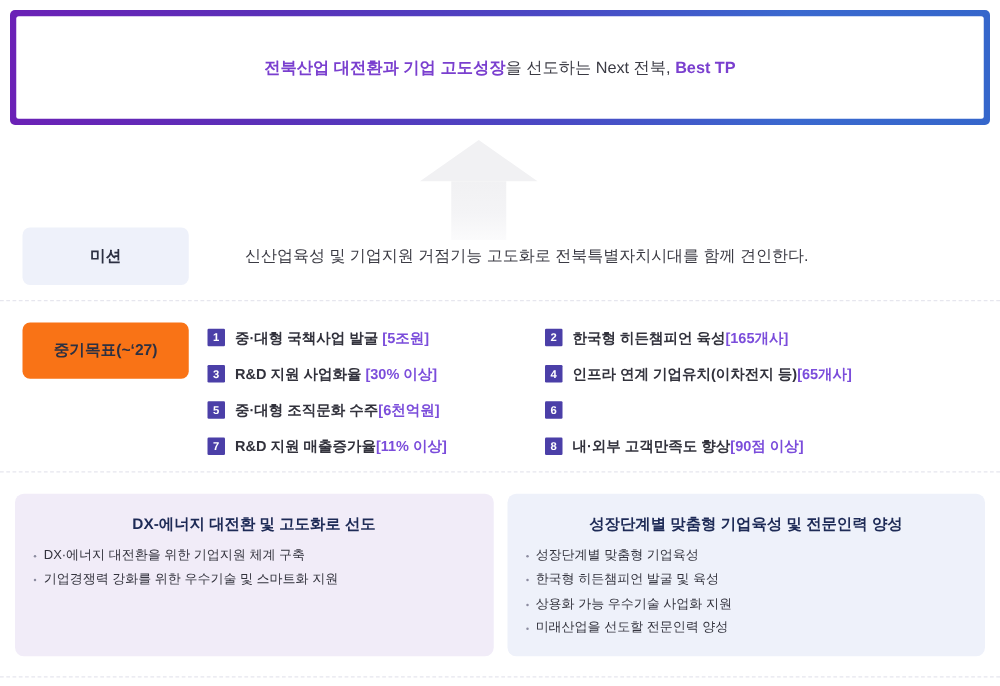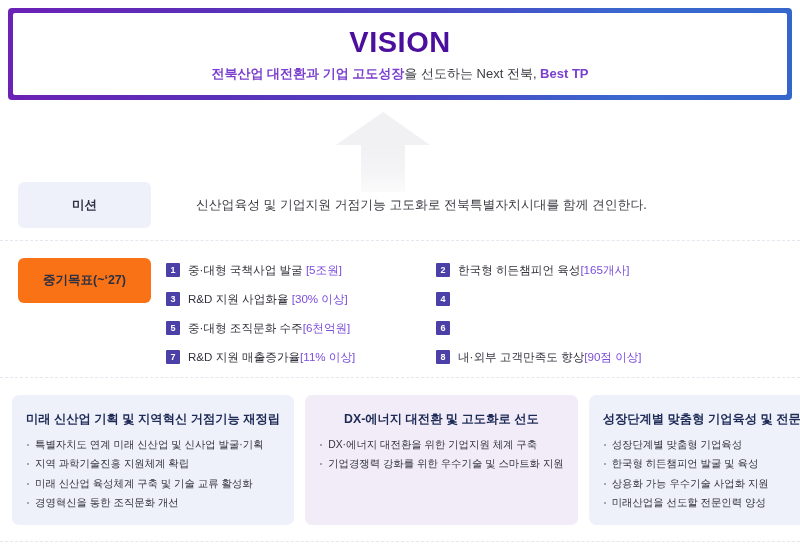--- a/index.html
+++ b/index.html
@@ -137,21 +137,21 @@
     color:#ffffff;
     font-size:9px;
     font-weight:bold;
     border-radius:1px;
     margin-right:8px;
     flex:0 0 auto;
     line-height:1;
   }
   .goal-text{
     font-size:11.6px;
-    font-weight:normal;
+    font-weight:bold;
     color:#32323c;
   }
   .goal-text .val{color:#7b4ddb;}
 
   
   .cards{
     position:absolute;
     left:12px;top:395px;
     width:776px;height:130px;
     display:flex;
@@ -194,21 +194,20 @@
     width:2px;height:2px;
     background:#8c8ca0;
     border-radius:50%;
   }
 </style>
 </head>
 <body>
 
 <div class="vision-wrap">
   <div class="vision-inner">
-    <div class="vision-title">VISION</div>
     <div class="vision-sub">
       <span class="accent">전북산업 대전환과 기업 고도성장</span><span class="plain">을 선도하는 Next 전북, </span><span class="accent">Best TP</span>
     </div>
   </div>
 </div>
 
 <div class="arrow">
   <div class="arrow-head"></div>
   <div class="arrow-stem"></div>
 </div>
@@ -230,20 +229,21 @@
       <div class="goal-item">
         <span class="badge">2</span>
         <span class="goal-text"><span>한국형 히든챔피언 육성</span><span class="val">[165개사]</span></span>
       </div>
       <div class="goal-item">
         <span class="badge">3</span>
         <span class="goal-text"><span>R&amp;D 지원 사업화율 </span><span class="val">[30% 이상]</span></span>
       </div>
       <div class="goal-item">
         <span class="badge">4</span>
+        <span class="goal-text"><span>인프라 연계 기업유치(이차전지 등)</span><span class="val">[65개사]</span></span>
       </div>
       <div class="goal-item">
         <span class="badge">5</span>
         <span class="goal-text"><span>중·대형 조직문화 수주</span><span class="val">[6천억원]</span></span>
       </div>
       <div class="goal-item">
         <span class="badge">6</span>
       </div>
       <div class="goal-item">
         <span class="badge">7</span>
@@ -252,29 +252,20 @@
       <div class="goal-item">
         <span class="badge">8</span>
         <span class="goal-text"><span>내·외부 고객만족도 향상</span><span class="val">[90점 이상]</span></span>
       </div>
     </div>
 </div>
 
 <div class="divider d2"></div>
 
 <div class="cards" id="cards">
-    <div class="card c0">
-      <div class="card-title">미래 신산업 기획 및 지역혁신 거점기능 재정립</div>
-      <ul class="card-list">
-        <li>특별자치도 연계 미래 신산업 및 신사업 발굴·기획</li>
-        <li>지역 과학기술진흥 지원체계 확립</li>
-        <li>미래 신산업 육성체계 구축 및 기술 교류 활성화</li>
-        <li>경영혁신을 통한 조직문화 개선</li>
-      </ul>
-    </div>
     <div class="card c1">
       <div class="card-title">DX-에너지 대전환 및 고도화로 선도</div>
       <ul class="card-list">
         <li>DX·에너지 대전환을 위한 기업지원 체계 구축</li>
         <li>기업경쟁력 강화를 위한 우수기술 및 스마트화 지원</li>
       </ul>
     </div>
     <div class="card c2">
       <div class="card-title">성장단계별 맞춤형 기업육성 및 전문인력 양성</div>
       <ul class="card-list">

